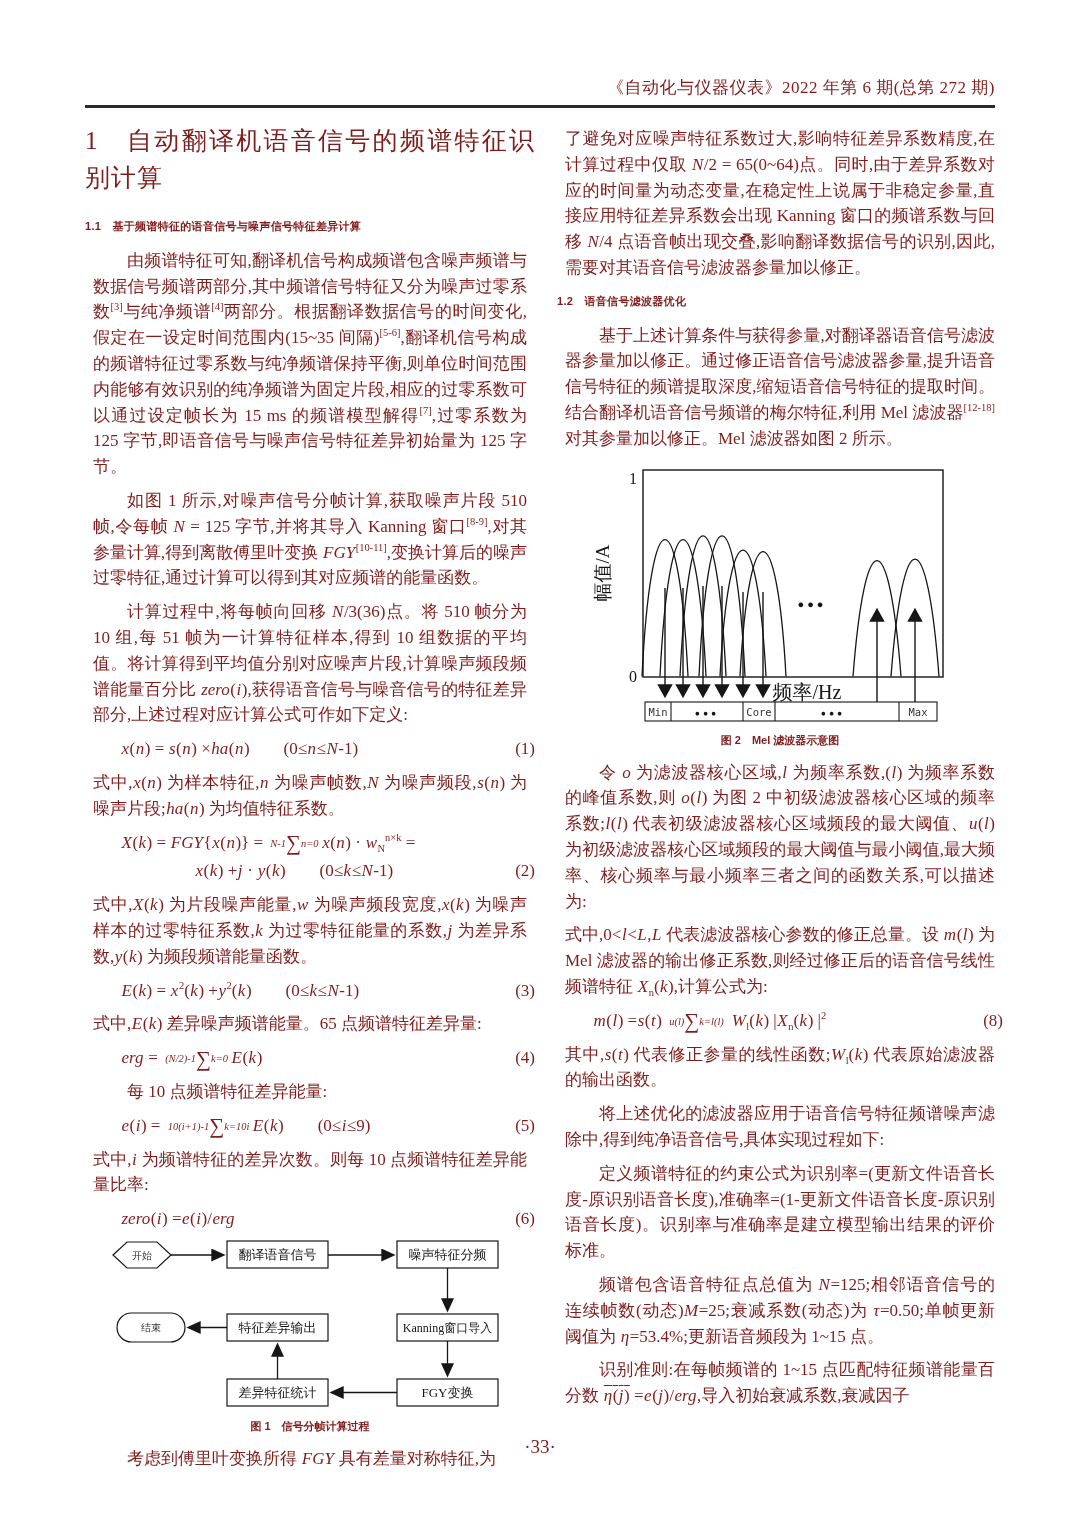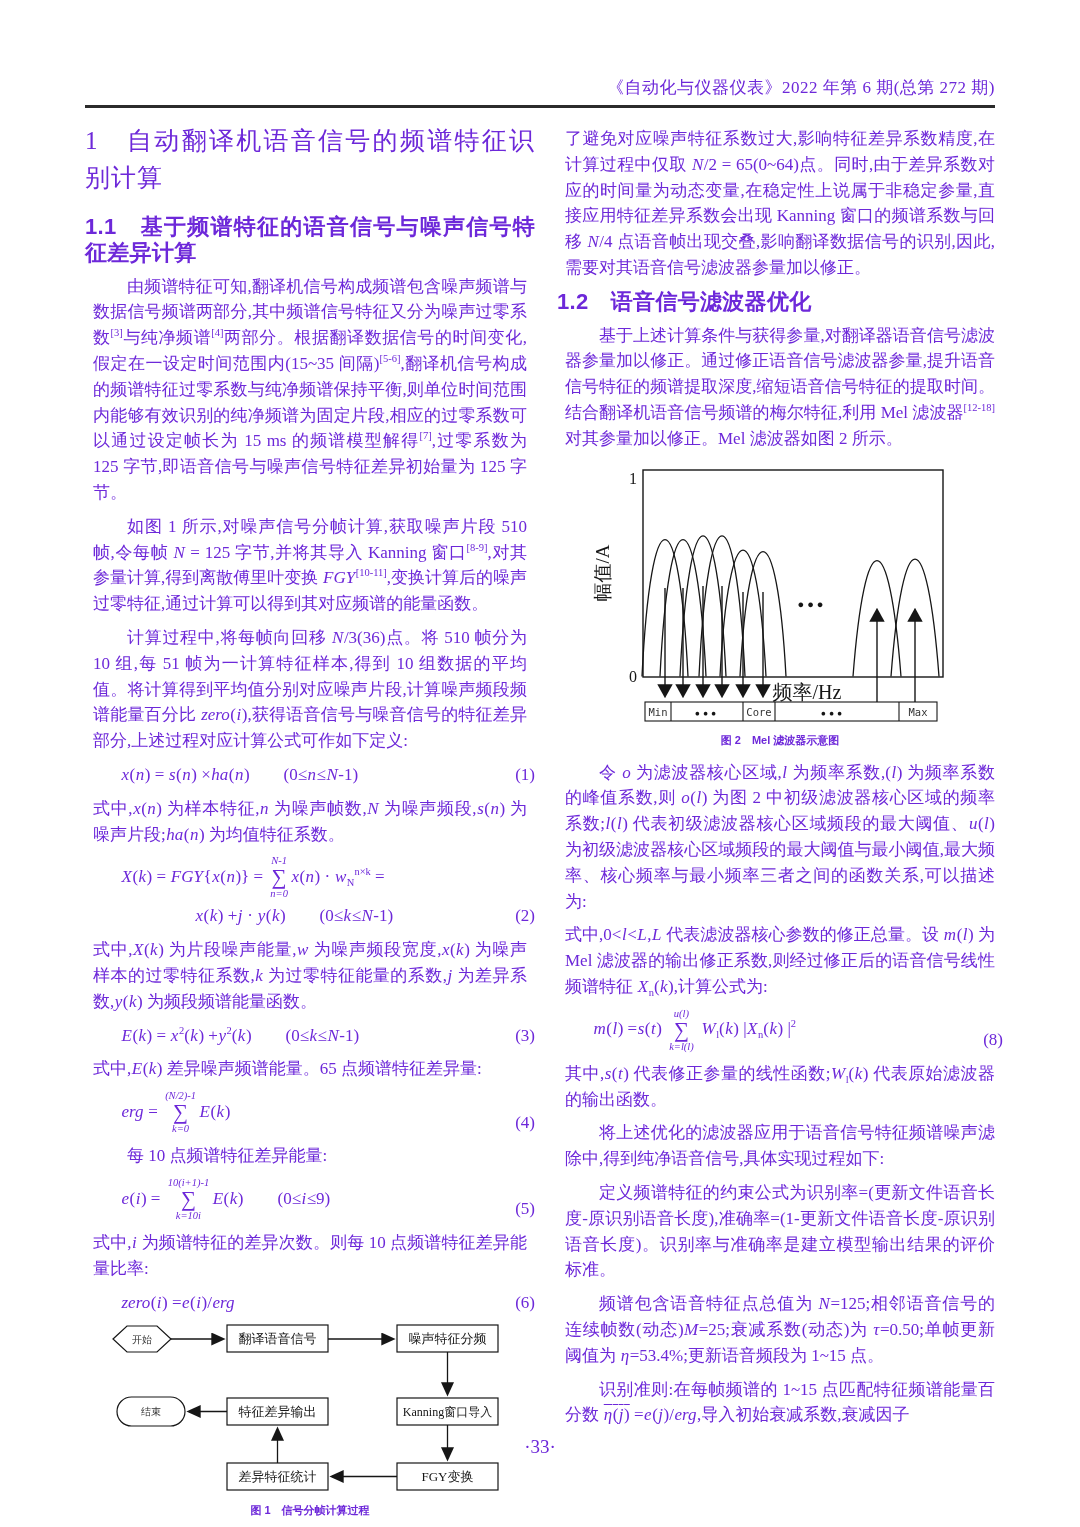--- a/index.html
+++ b/index.html
@@ -1,39 +1,39 @@
 <!DOCTYPE html>
 <html><head>
 <meta charset="utf-8">
 <style>
   html,body{margin:0;padding:0;background:#e8e8e8;}
   .page{position:relative;width:1080px;height:1527px;background:#ffffff;overflow:hidden;
-        font-family:"Liberation Serif","DejaVu Serif",serif;color:#6d28d9;}
+        font-family:"Liberation Serif","DejaVu Serif",serif;color:#7f1d1d;}
   
   .header-text{position:absolute;top:76px;left:85px;width:910px;text-align:right;
                font-size:17px;letter-spacing:.5px;}
   .header-rule{position:absolute;top:105px;left:85px;width:910px;height:2.5px;background:#2b2b2b;}
   
   .col{position:absolute;top:118px;font-size:17px;line-height:25.8px;text-align:justify;}
   .col-left{left:85px;width:450px;}
   .col-right{left:557px;width:446px;}
   h1.sec-title{font-size:25px;font-weight:400;line-height:37px;margin:4px 0 18px 0;
                text-align:justify;letter-spacing:1px;}
   h2.sub-head{font-family:"Liberation Sans","DejaVu Sans",sans-serif;font-weight:700;
-              font-size:22px;margin:5px 0 6px 0;letter-spacing:.3px;}
+              font-size:11px;margin:5px 0 6px 0;letter-spacing:.3px;}
   p{margin:8px;}
   p.indent{text-indent:2em;}
   sup{font-size:10.5px;line-height:0;}
   sub{font-size:10.5px;line-height:0;}
   i{padding:0 .5px;}
   
   .formula{position:relative;padding-left:36px;padding-right:36px;margin:3px 0;}
   .formula .f-num{position:absolute;right:0;bottom:0;font-style:normal;}
   .formula.cont{padding-left:110px;}
-  .sum{display:inline-flex;flex-direction:column;align-items:center;vertical-align:middle;
+  .sum{display:inline-flex;align-items:center;vertical-align:middle;
        line-height:1;margin:0 3px;}
   .sum .lim{font-size:10.5px;font-style:italic;line-height:1.15;white-space:nowrap;}
   .sum .sig{font-size:21px;line-height:1;}
   .ov{text-decoration:overline;}
   
   .fig{margin:6px 0 2px 0;}
   .fig-caption{text-align:center;font-family:"Liberation Sans","DejaVu Sans",sans-serif;
                font-weight:700;font-size:11px;line-height:24px;margin:2px 0 6px 0;}
   svg{display:block;}
   .page-num{position:absolute;top:1436px;left:85px;width:910px;text-align:center;font-size:19px;}

